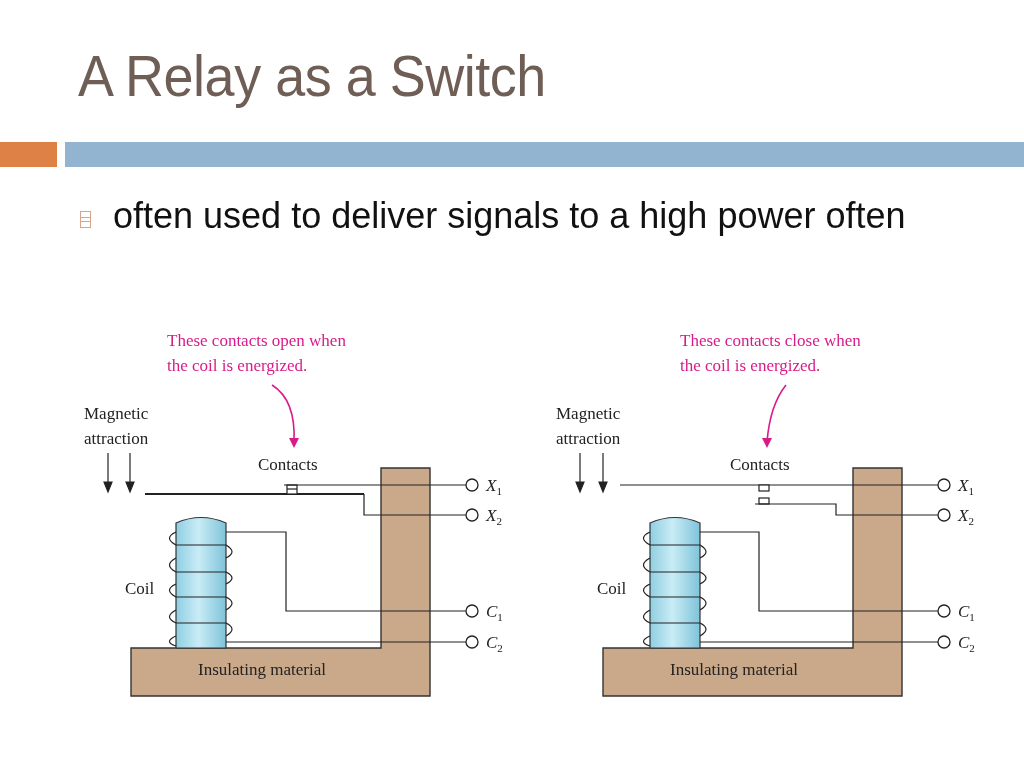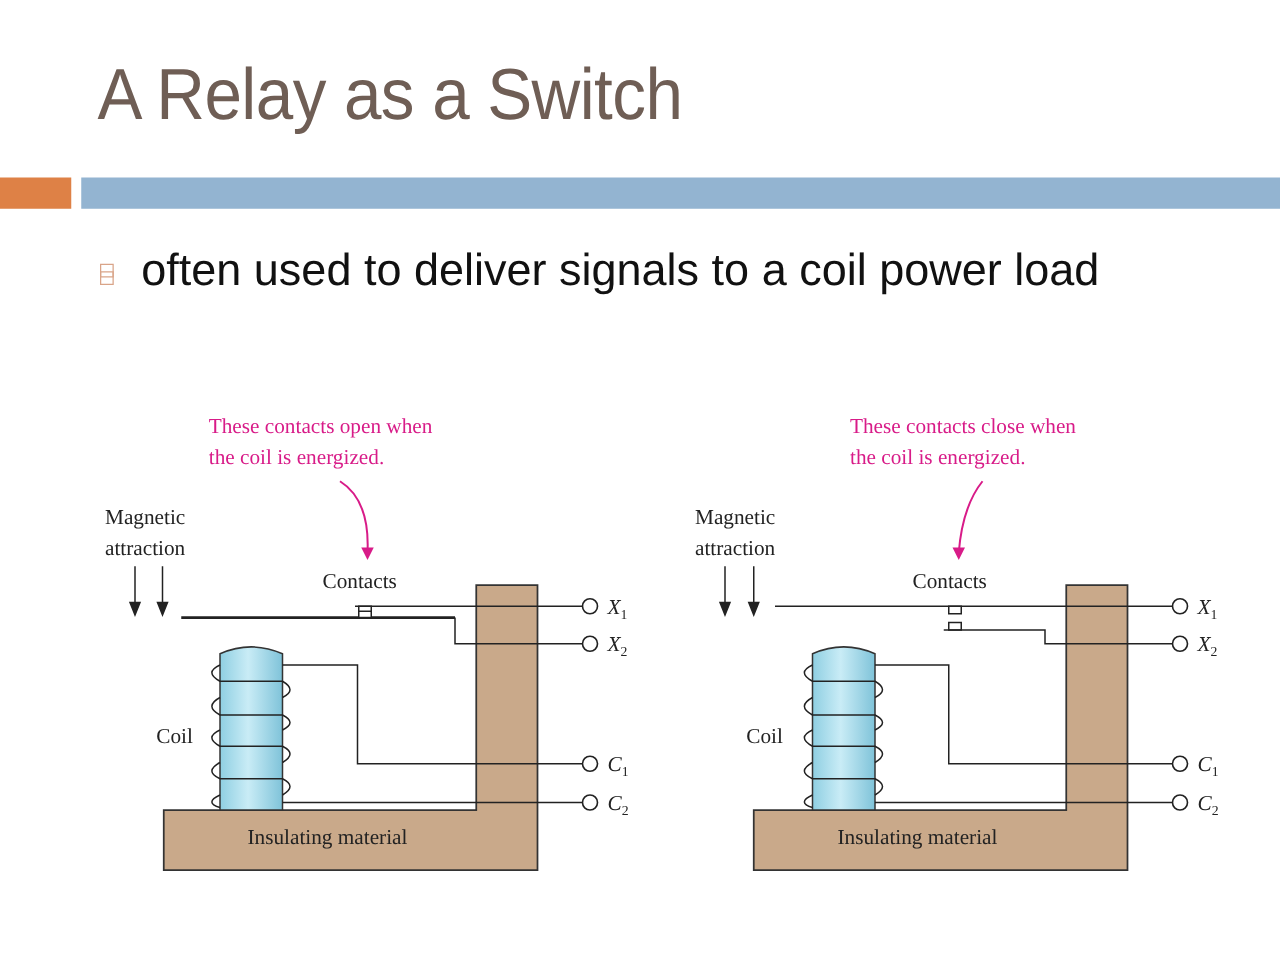--- a/index.html
+++ b/index.html
@@ -24,21 +24,21 @@
 <div class="bar-orange"></div>
 <div class="bar-blue"></div>
 
 <div class="clip">
   <ul class="bullets" style="top:0;">
     <li class="bullet">
       <span class="box"></span>
     </li>
     <li class="bullet" style="white-space:normal;width:870px;line-height:44px;margin-top:6px;">
       <span class="box"></span>
-      <span>often used to deliver signals to a coil power load</span>
+      <span>often used to deliver signals to a high power often</span>
     </li>
   </ul>
 </div>
 
 <svg class="diagram" width="1024" height="767">
   <defs>
     <linearGradient id="coreGrad" x1="0" x2="1" y1="0" y2="0">
       <stop offset="0" stop-color="#8fcfe2"></stop>
       <stop offset="0.45" stop-color="#c9ecf6"></stop>
       <stop offset="1" stop-color="#7fc3d9"></stop>

